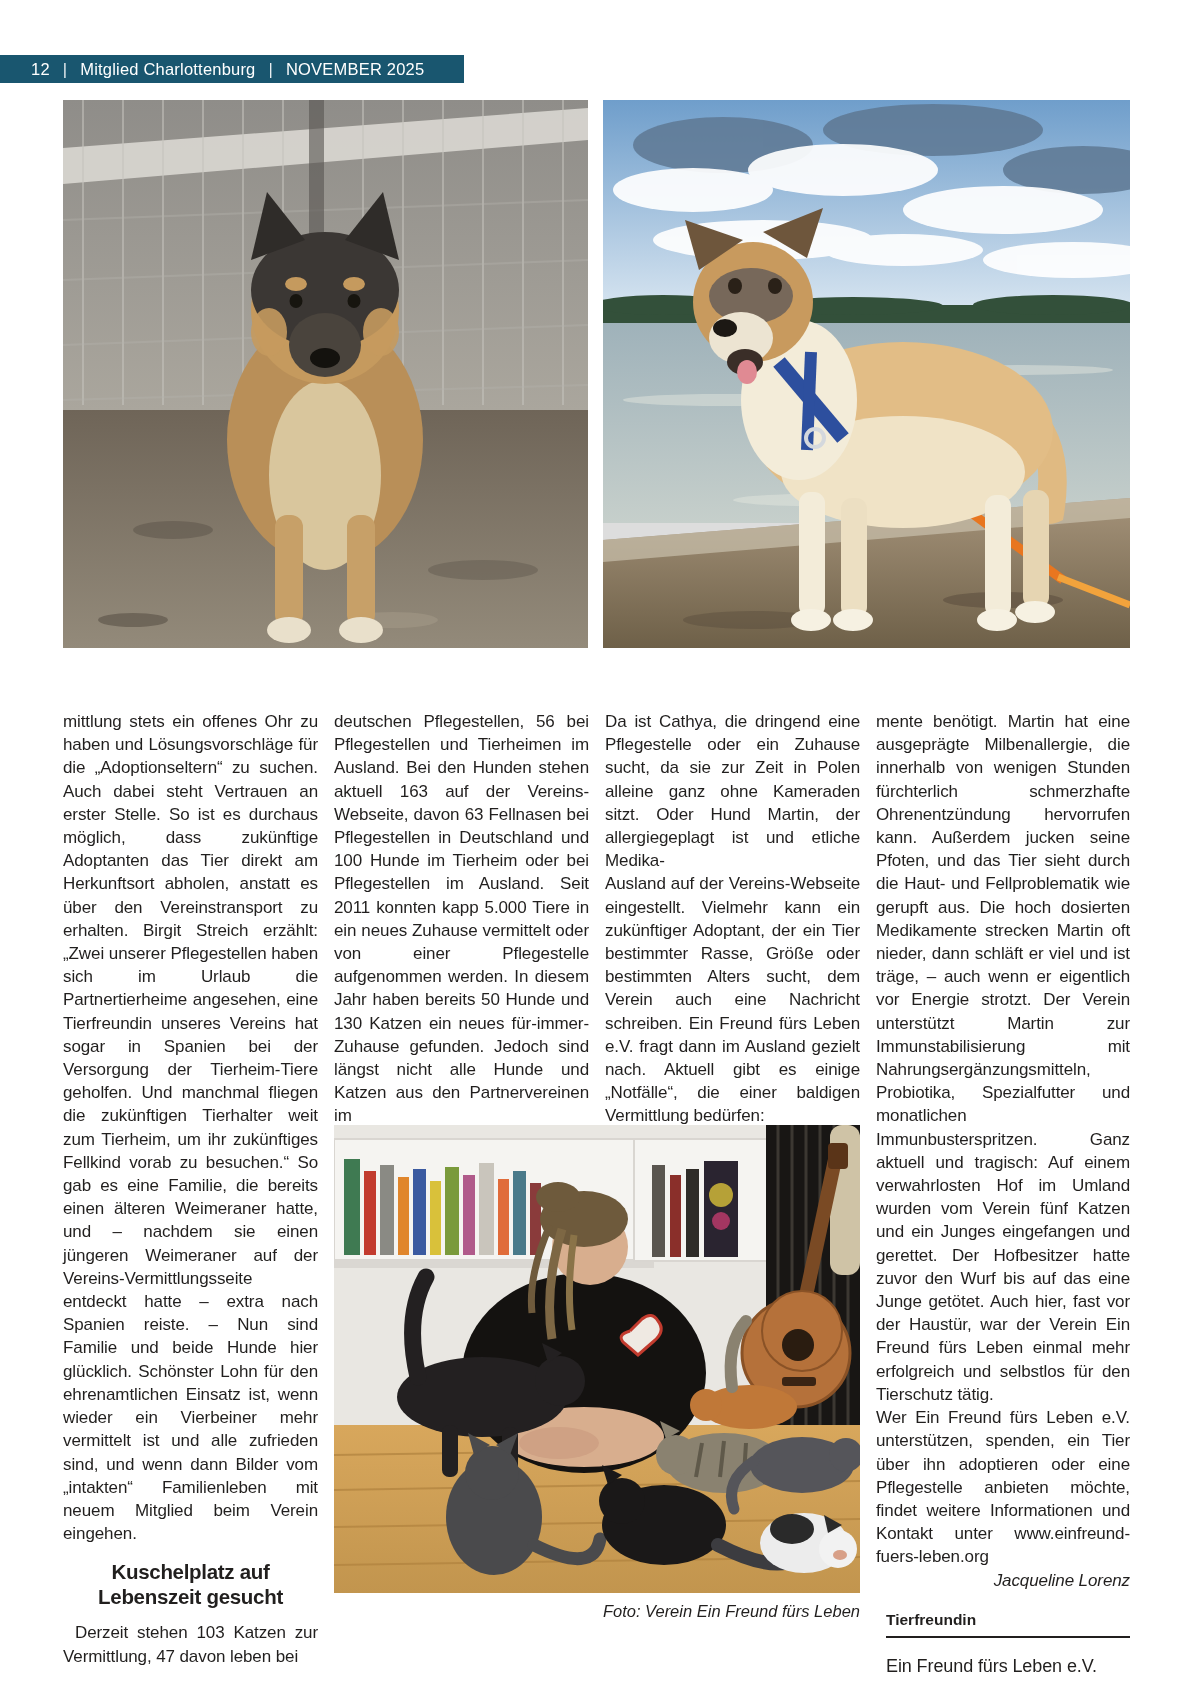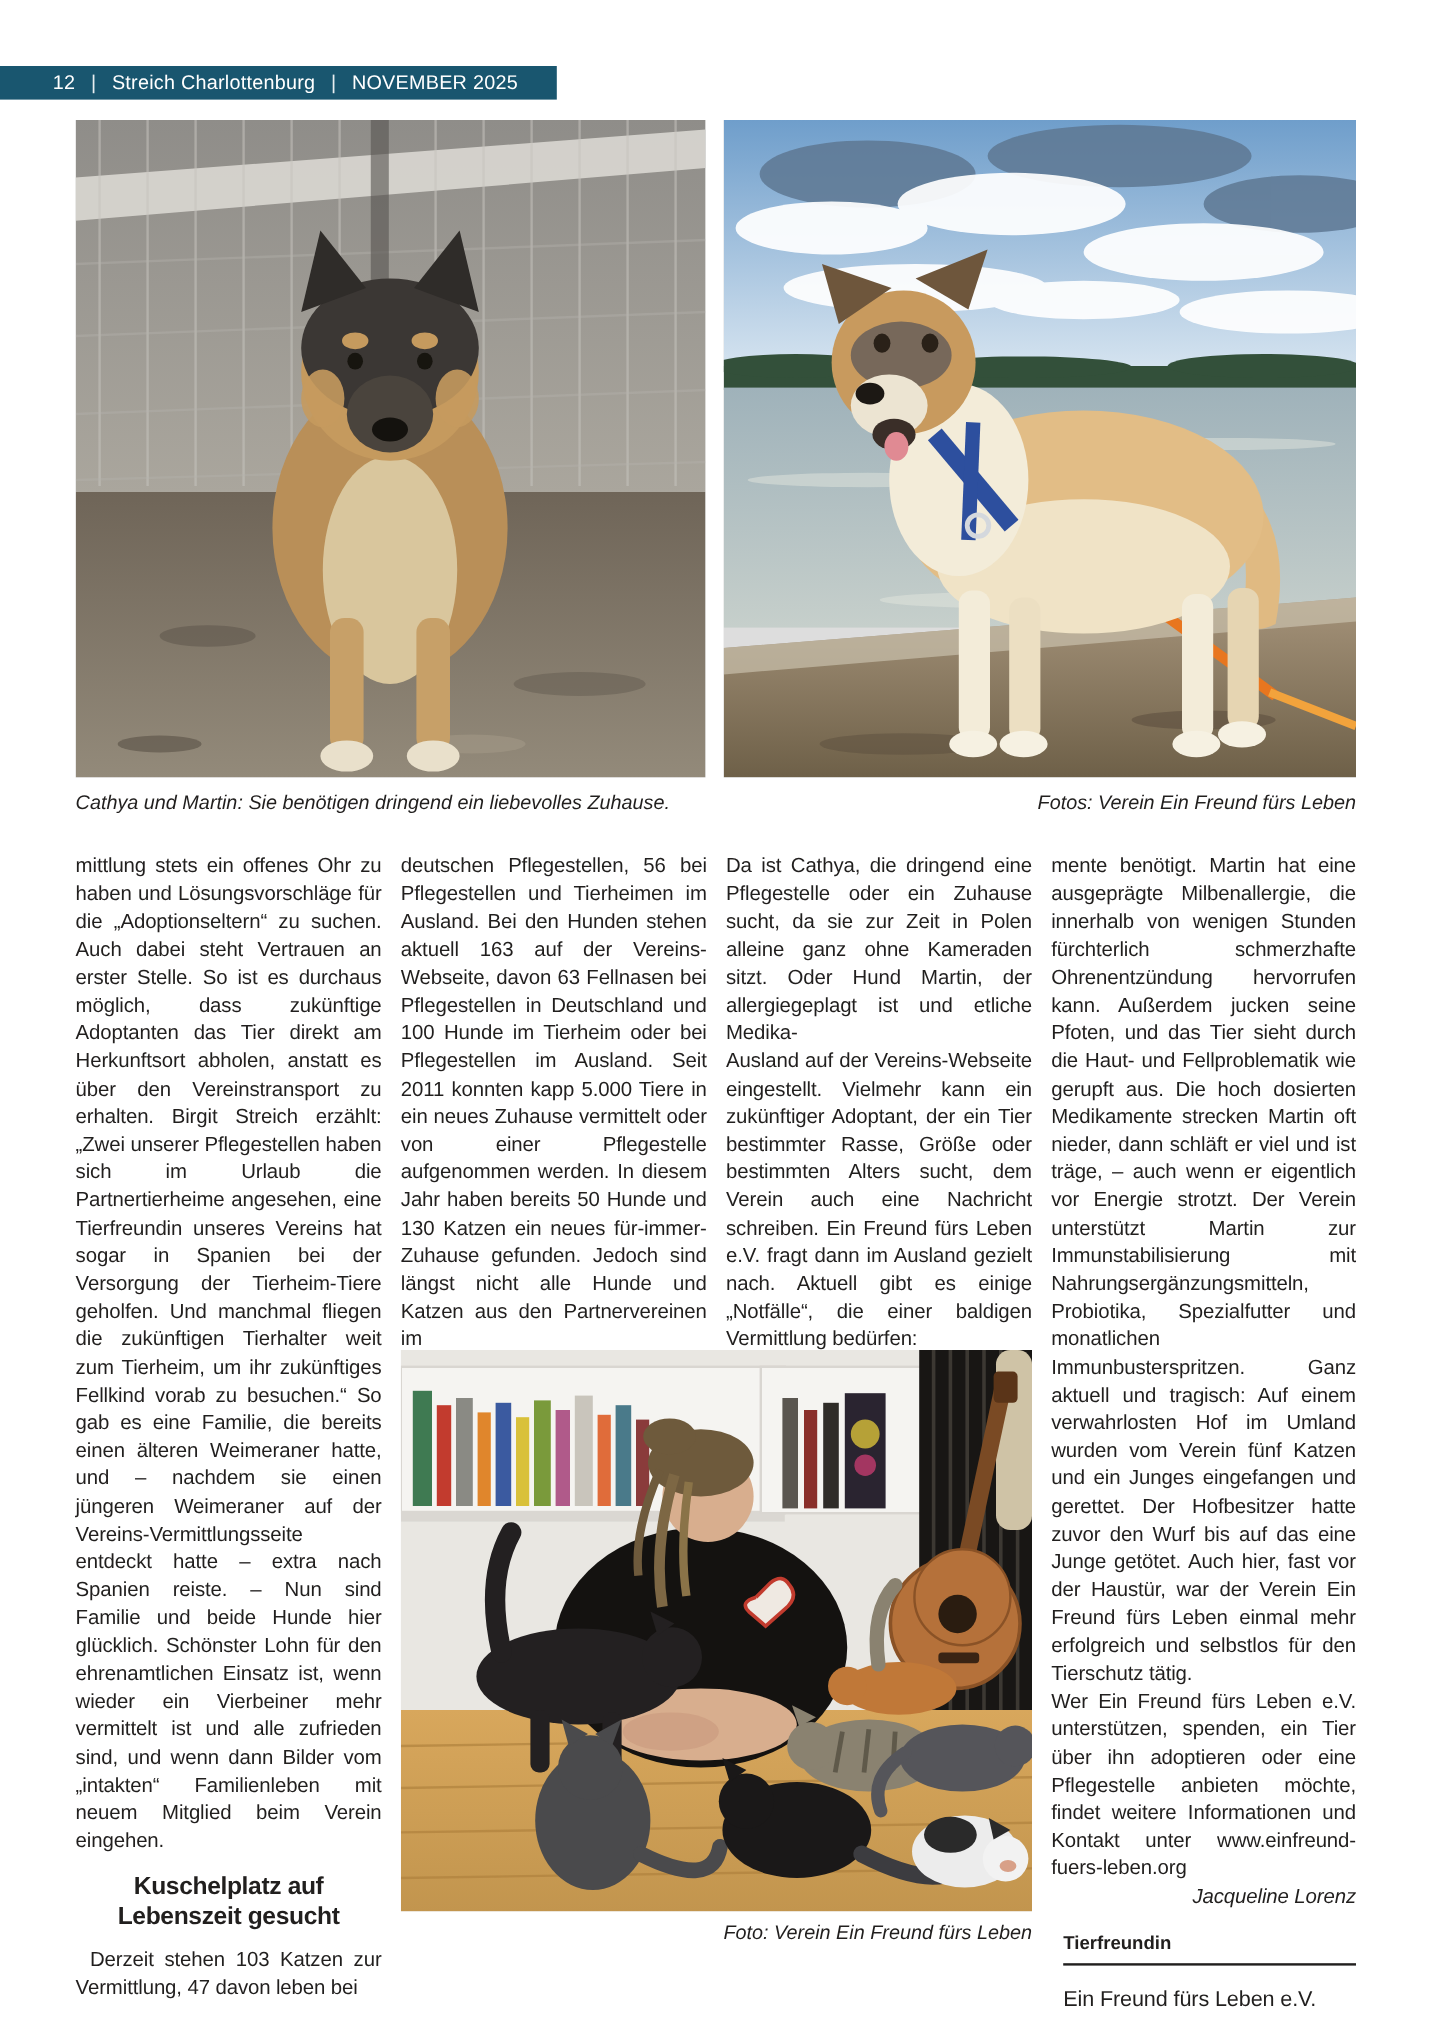--- a/index.html
+++ b/index.html
@@ -4,21 +4,21 @@
 <style>
   html,body { margin:0; padding:0; background:#ffffff; }
   .page {
     position:relative; width:1200px; height:1697px; background:#ffffff;
     font-family:"Liberation Sans", sans-serif; color:#211f1e; overflow:hidden;
   }
   
   .header-bar {
     position:absolute; left:0; top:55px; width:464px; height:28px;
     background:#19566f; color:#ffffff; display:flex; align-items:center;
-    box-sizing:border-box; padding-left:44px; font-size:16.5px; letter-spacing:.2px;
+    box-sizing:border-box; padding-left:31px; font-size:16.5px; letter-spacing:.2px;
   }
   .header-bar .sep { margin:0 13px; opacity:.9; font-weight:400; }
   
   .photo { position:absolute; overflow:hidden; background:#ddd; }
   #photo-left  { left:63px;  top:100px; width:525px; height:548px; }
   #photo-right { left:603px; top:100px; width:527px; height:548px; }
   .photo svg, .catphoto svg { display:block; width:100%; height:100%; }
   
   .caption-row {
     position:absolute; left:63px; top:658px; width:1067px;
@@ -57,21 +57,21 @@
   .donation-line { font-size:18px; line-height:25px; text-align:left;margin-top:16px; }
 </style>
 </head>
 <body>
 
 <div class="page">
 
   <div class="header-bar">
     <span>12</span>
     <span class="sep">|</span>
-    <span>Streich Charlottenburg</span>
+    <span>Mitglied Charlottenburg</span>
     <span class="sep">|</span>
     <span>NOVEMBER 2025</span>
   </div>
 
   <div class="photo" id="photo-left">
     <svg viewBox="0 0 525 548" preserveAspectRatio="none">
       <defs>
         <linearGradient id="fenceBg" x1="0" y1="0" x2="0" y2="1">
           <stop offset="0" stop-color="#8f8d89"></stop>
             <stop offset="1" stop-color="#aaa69d"></stop>
@@ -205,24 +205,20 @@
       <ellipse cx="148" cy="196" rx="42" ry="28" fill="#77685a"></ellipse>
       <ellipse cx="132" cy="186" rx="7" ry="8" fill="#2a2118"></ellipse>
       <ellipse cx="172" cy="186" rx="7" ry="8" fill="#2a2118"></ellipse>
       <ellipse cx="138" cy="238" rx="32" ry="26" fill="#ece4d2"></ellipse>
       <ellipse cx="122" cy="228" rx="12" ry="9" fill="#1c1814"></ellipse>
       <ellipse cx="142" cy="262" rx="18" ry="13" fill="#3a2e28"></ellipse>
       <ellipse cx="144" cy="272" rx="10" ry="12" fill="#e08a93"></ellipse>
     </svg>
   </div>
 
-  <div class="caption-row">
-    <span>Cathya und Martin: Sie benötigen dringend ein liebevolles Zuhause.</span>
-    <span>Fotos: Verein Ein Freund fürs Leben</span>
-  </div>
 
   <div class="col" id="col1">
     <p>mittlung stets ein offenes Ohr zu haben und Lösungsvorschläge für die „Adoptionseltern“ zu suchen. Auch dabei steht Vertrauen an erster Stelle. So ist es durchaus möglich, dass zukünftige Adoptanten das Tier direkt am Herkunftsort abholen, anstatt es über den Vereinstransport zu erhalten. Birgit Streich erzählt: „Zwei unserer Pflegestellen haben sich im Urlaub die Partnertierheime angesehen, eine Tierfreundin unseres Vereins hat sogar in Spanien bei der Versorgung der Tierheim-Tiere geholfen. Und manchmal fliegen die zukünftigen Tierhalter weit zum Tierheim, um ihr zukünftiges Fellkind vorab zu besuchen.“ So gab es eine Familie, die bereits einen älteren Weimeraner hatte, und – nachdem sie einen jüngeren Weimeraner auf der Vereins-Vermittlungsseite entdeckt hatte – extra nach Spanien reiste. – Nun sind Familie und beide Hunde hier glücklich. Schönster Lohn für den ehrenamtlichen Einsatz ist, wenn wieder ein Vierbeiner mehr vermittelt ist und alle zufrieden sind, und wenn dann Bilder vom „intakten“ Familienleben mit neuem Mitglied beim Verein eingehen.</p>
     <h2 class="subhead">Kuschelplatz auf
 Lebenszeit gesucht</h2>
     <p class="indent">Derzeit stehen 103 Katzen zur Vermittlung, 47 davon leben bei</p>
   </div>
 
   <div class="col" id="col2">
     <p>deutschen Pflegestellen, 56 bei Pflegestellen und Tierheimen im Ausland. Bei den Hunden stehen aktuell 163 auf der Vereins-Webseite, davon 63 Fellnasen bei Pflegestellen in Deutschland und 100 Hunde im Tierheim oder bei Pflegestellen im Ausland. Seit 2011 konnten kapp 5.000 Tiere in ein neues Zuhause vermittelt oder von einer Pflegestelle aufgenommen werden. In diesem Jahr haben bereits 50 Hunde und 130 Katzen ein neues für-immer-Zuhause gefunden. Jedoch sind längst nicht alle Hunde und Katzen aus den Partnervereinen im</p>

